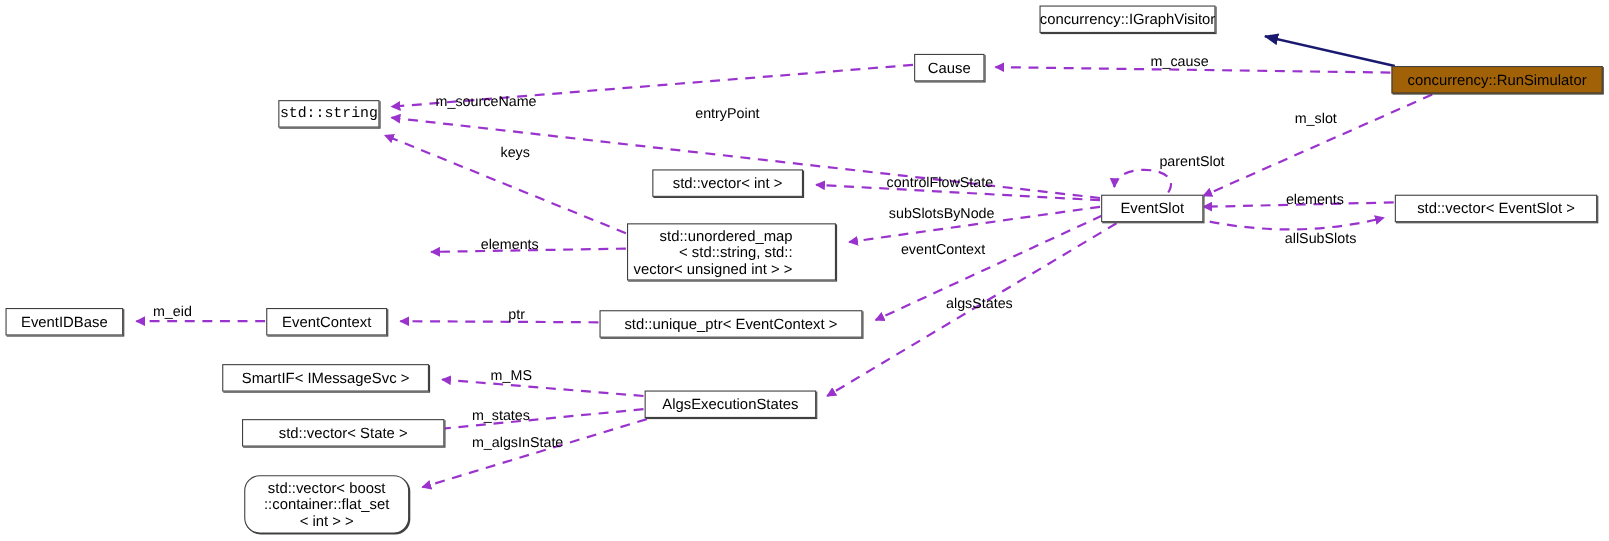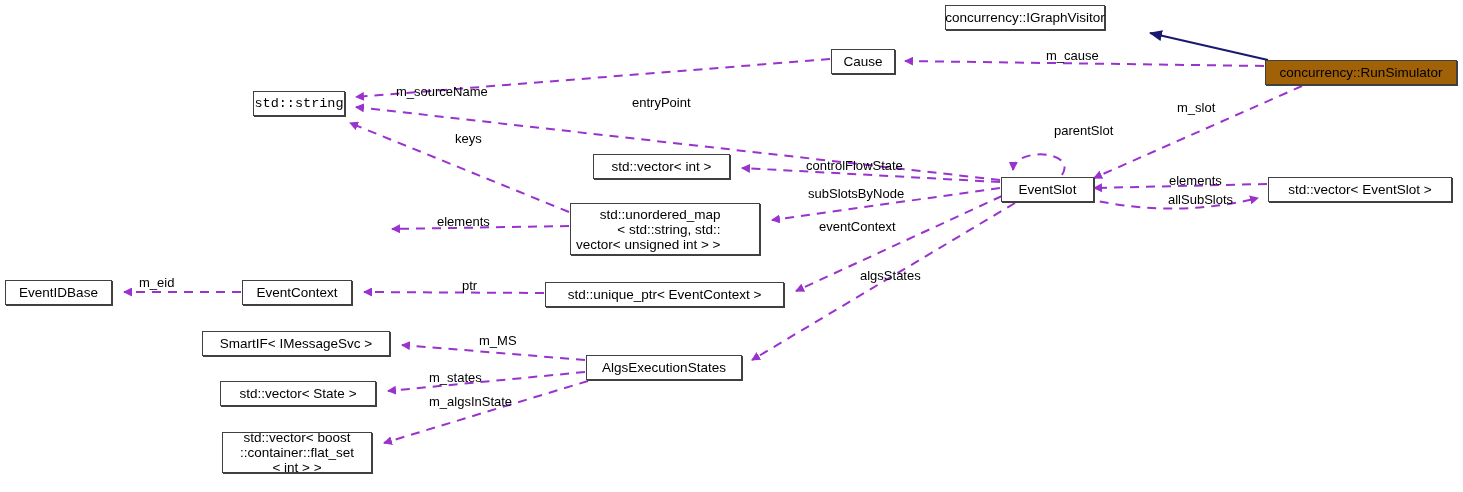--- a/index.html
+++ b/index.html
@@ -170,38 +170,38 @@
   <div class="node" style="left:5px; top:280px; width:107px; height:25px;">EventIDBase</div>
 
   <div class="node" style="left:242px; top:280px; width:110px; height:25px;">EventContext</div>
 
   <div class="node" style="left:545px; top:282px; width:239px; height:25px;">std::unique_ptr&lt; EventContext &gt;</div>
 
   <div class="node" style="left:202px; top:331px; width:188px; height:25px;">SmartIF&lt; IMessageSvc &gt;</div>
 
   <div class="node" style="left:586px; top:355px; width:156px; height:25px;">AlgsExecutionStates</div>
 
-  <div class="node" style="left:220px; top:381px; width:156px; height:25px;">std::vector&lt; State &gt;</div>
-
-  <div class="node" style="left:222px; top:432px; width:150px; height:41px;">std::vector&lt; boost
+  <div class="node" style="left:220px; top:381px; width:184px; height:25px;">std::vector&lt; State &gt;</div>
+
+  <div class="node" style="left:222px; top:432px; width:150px; height:53px;border-radius:14px;">std::vector&lt; boost
 ::container::flat_set
 &lt; int &gt; &gt;</div>
 
   <div class="edge-label" style="left:396px; top:61px;margin-top:24px;">m_sourceName</div>
   <div class="edge-label" style="left:1011px; top:49px;padding-left:35px;">m_cause</div>
   <div class="edge-label" style="left:632px; top:96px;">entryPoint</div>
   <div class="edge-label" style="left:1177px; top:101px;">m_slot</div>
   <div class="edge-label" style="left:455px; top:132px;">keys</div>
   <div class="edge-label" style="left:806px; top:159px;">controlFlowState</div>
-  <div class="edge-label" style="left:1006px; top:124px;padding-left:48px;">parentSlot</div>
+  <div class="edge-label" style="left:1006px; top:140px;padding-left:48px;">parentSlot</div>
   <div class="edge-label" style="left:1169px; top:174px;">elements</div>
   <div class="edge-label" style="left:808px; top:187px;">subSlotsByNode</div>
-  <div class="edge-label" style="left:1168px; top:193px;text-align:right;">allSubSlots</div>
+  <div class="edge-label" style="left:1168px; top:210px;text-align:right;">allSubSlots</div>
   <div class="edge-label" style="left:437px; top:215px;">elements</div>
   <div class="edge-label" style="left:819px; top:220px;">eventContext</div>
   <div class="edge-label" style="left:139px; top:276px;">m_eid</div>
   <div class="edge-label" style="left:462px; top:279px;">ptr</div>
   <div class="edge-label" style="left:836px; top:269px;margin-left:24px;">algsStates</div>
-  <div class="edge-label" style="left:446px; top:334px;margin-left:33px;">m_MS</div>
+  <div class="edge-label" style="left:446px; top:334px;">m_MS</div>
   <div class="edge-label" style="left:429px; top:371px;">m_states</div>
   <div class="edge-label" style="left:415px; top:395px;padding-left:14px;">m_algsInState</div>
 
 </div>
 
 </body></html>

